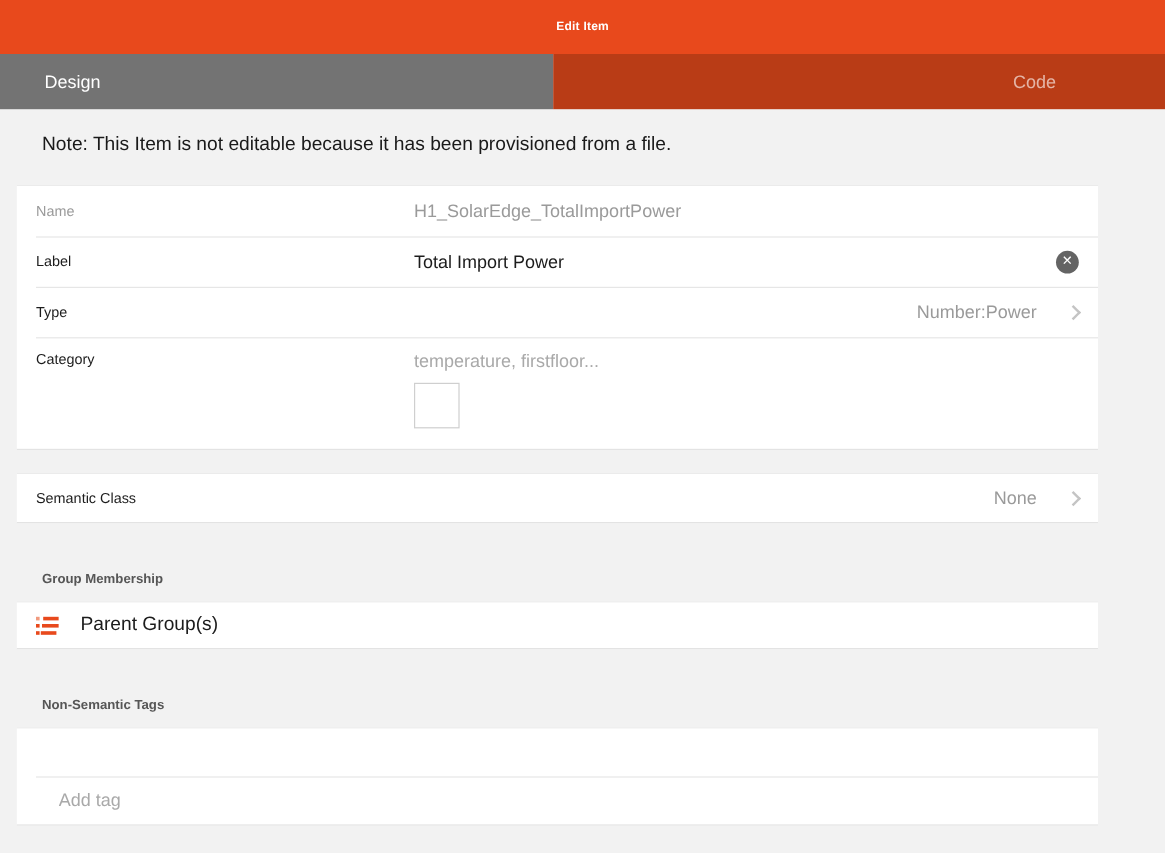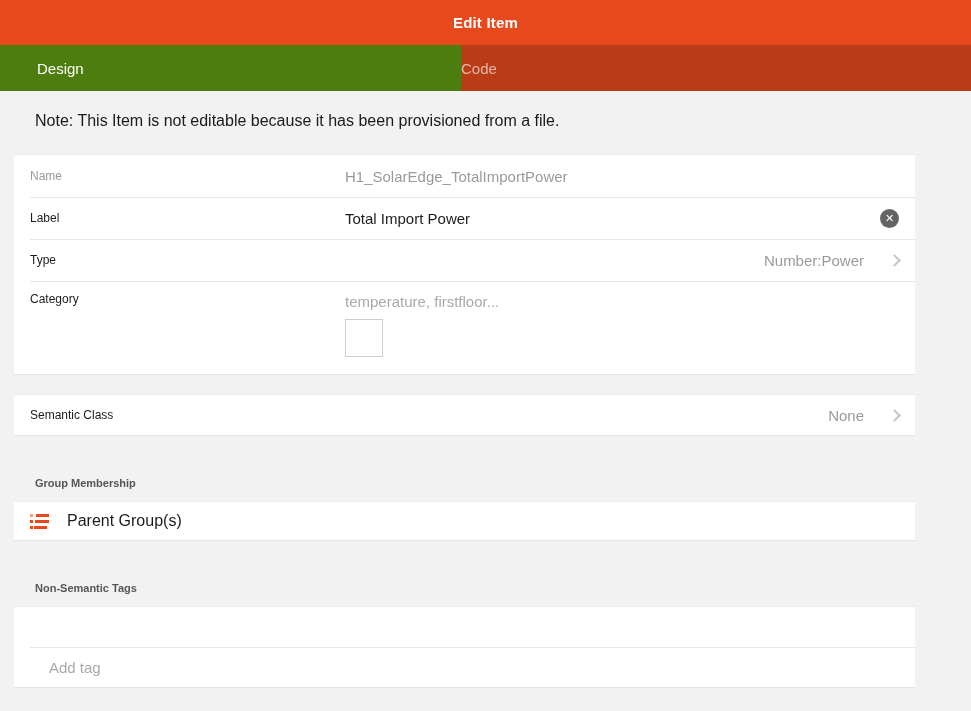--- a/index.html
+++ b/index.html
@@ -2,26 +2,26 @@
 <html><head>
 <meta charset="utf-8">
 <style>
   * { margin:0; padding:0; box-sizing:border-box; }
   html,body { width:971px; height:711px; }
   body { font-family:"Liberation Sans","DejaVu Sans",sans-serif; background:#f2f2f2; }
   .screen { position:relative; width:971px; height:711px; background:#f2f2f2; overflow:hidden; }
 
   
   .navbar { height:45px; background:#e8491c; display:flex; align-items:center; justify-content:center; }
-  .navbar-title { color:#ffffff; font-size:15px; font-weight:bold; letter-spacing:.2px; }
+  .navbar-title { color:#ffffff; font-size:10px; font-weight:bold; letter-spacing:.2px; }
 
   .tabbar { height:46px; display:flex; }
   .tab { display:flex; align-items:center; font-size:15px; cursor:pointer; }
-  .tab-design { width:461px; background:#4d7c0f; color:#ffffff; padding-left:37px; }
-  .tab-code { flex:1; background:#b93c16; color:rgba(255,255,255,0.62); }
+  .tab-design { width:461px; background:#737373; color:#ffffff; padding-left:37px; }
+  .tab-code { flex:1; background:#b93c16; color:rgba(255,255,255,0.62); justify-content:flex-end; padding-right:91px; }
 
   
   .content { padding-top:20px;border-radius:26px; }
   .note { margin:0 35px 23px 35px; font-size:16px; color:#1a1a1a; line-height:20px; }
 
   .card { background:#ffffff; margin-left:14px; margin-right:56px;
           border-top:1px solid #ebebeb; border-bottom:1px solid #e3e3e3; }
   .row { display:flex; align-items:center; min-height:42px; padding:0 16px; position:relative; }
   .row + .row::before { content:""; position:absolute; left:16px; right:0; top:0; height:1px; background:#e6e6e6; }
   .row-label { width:315px; flex:0 0 315px; font-size:12px; color:#1c1c1c; }

